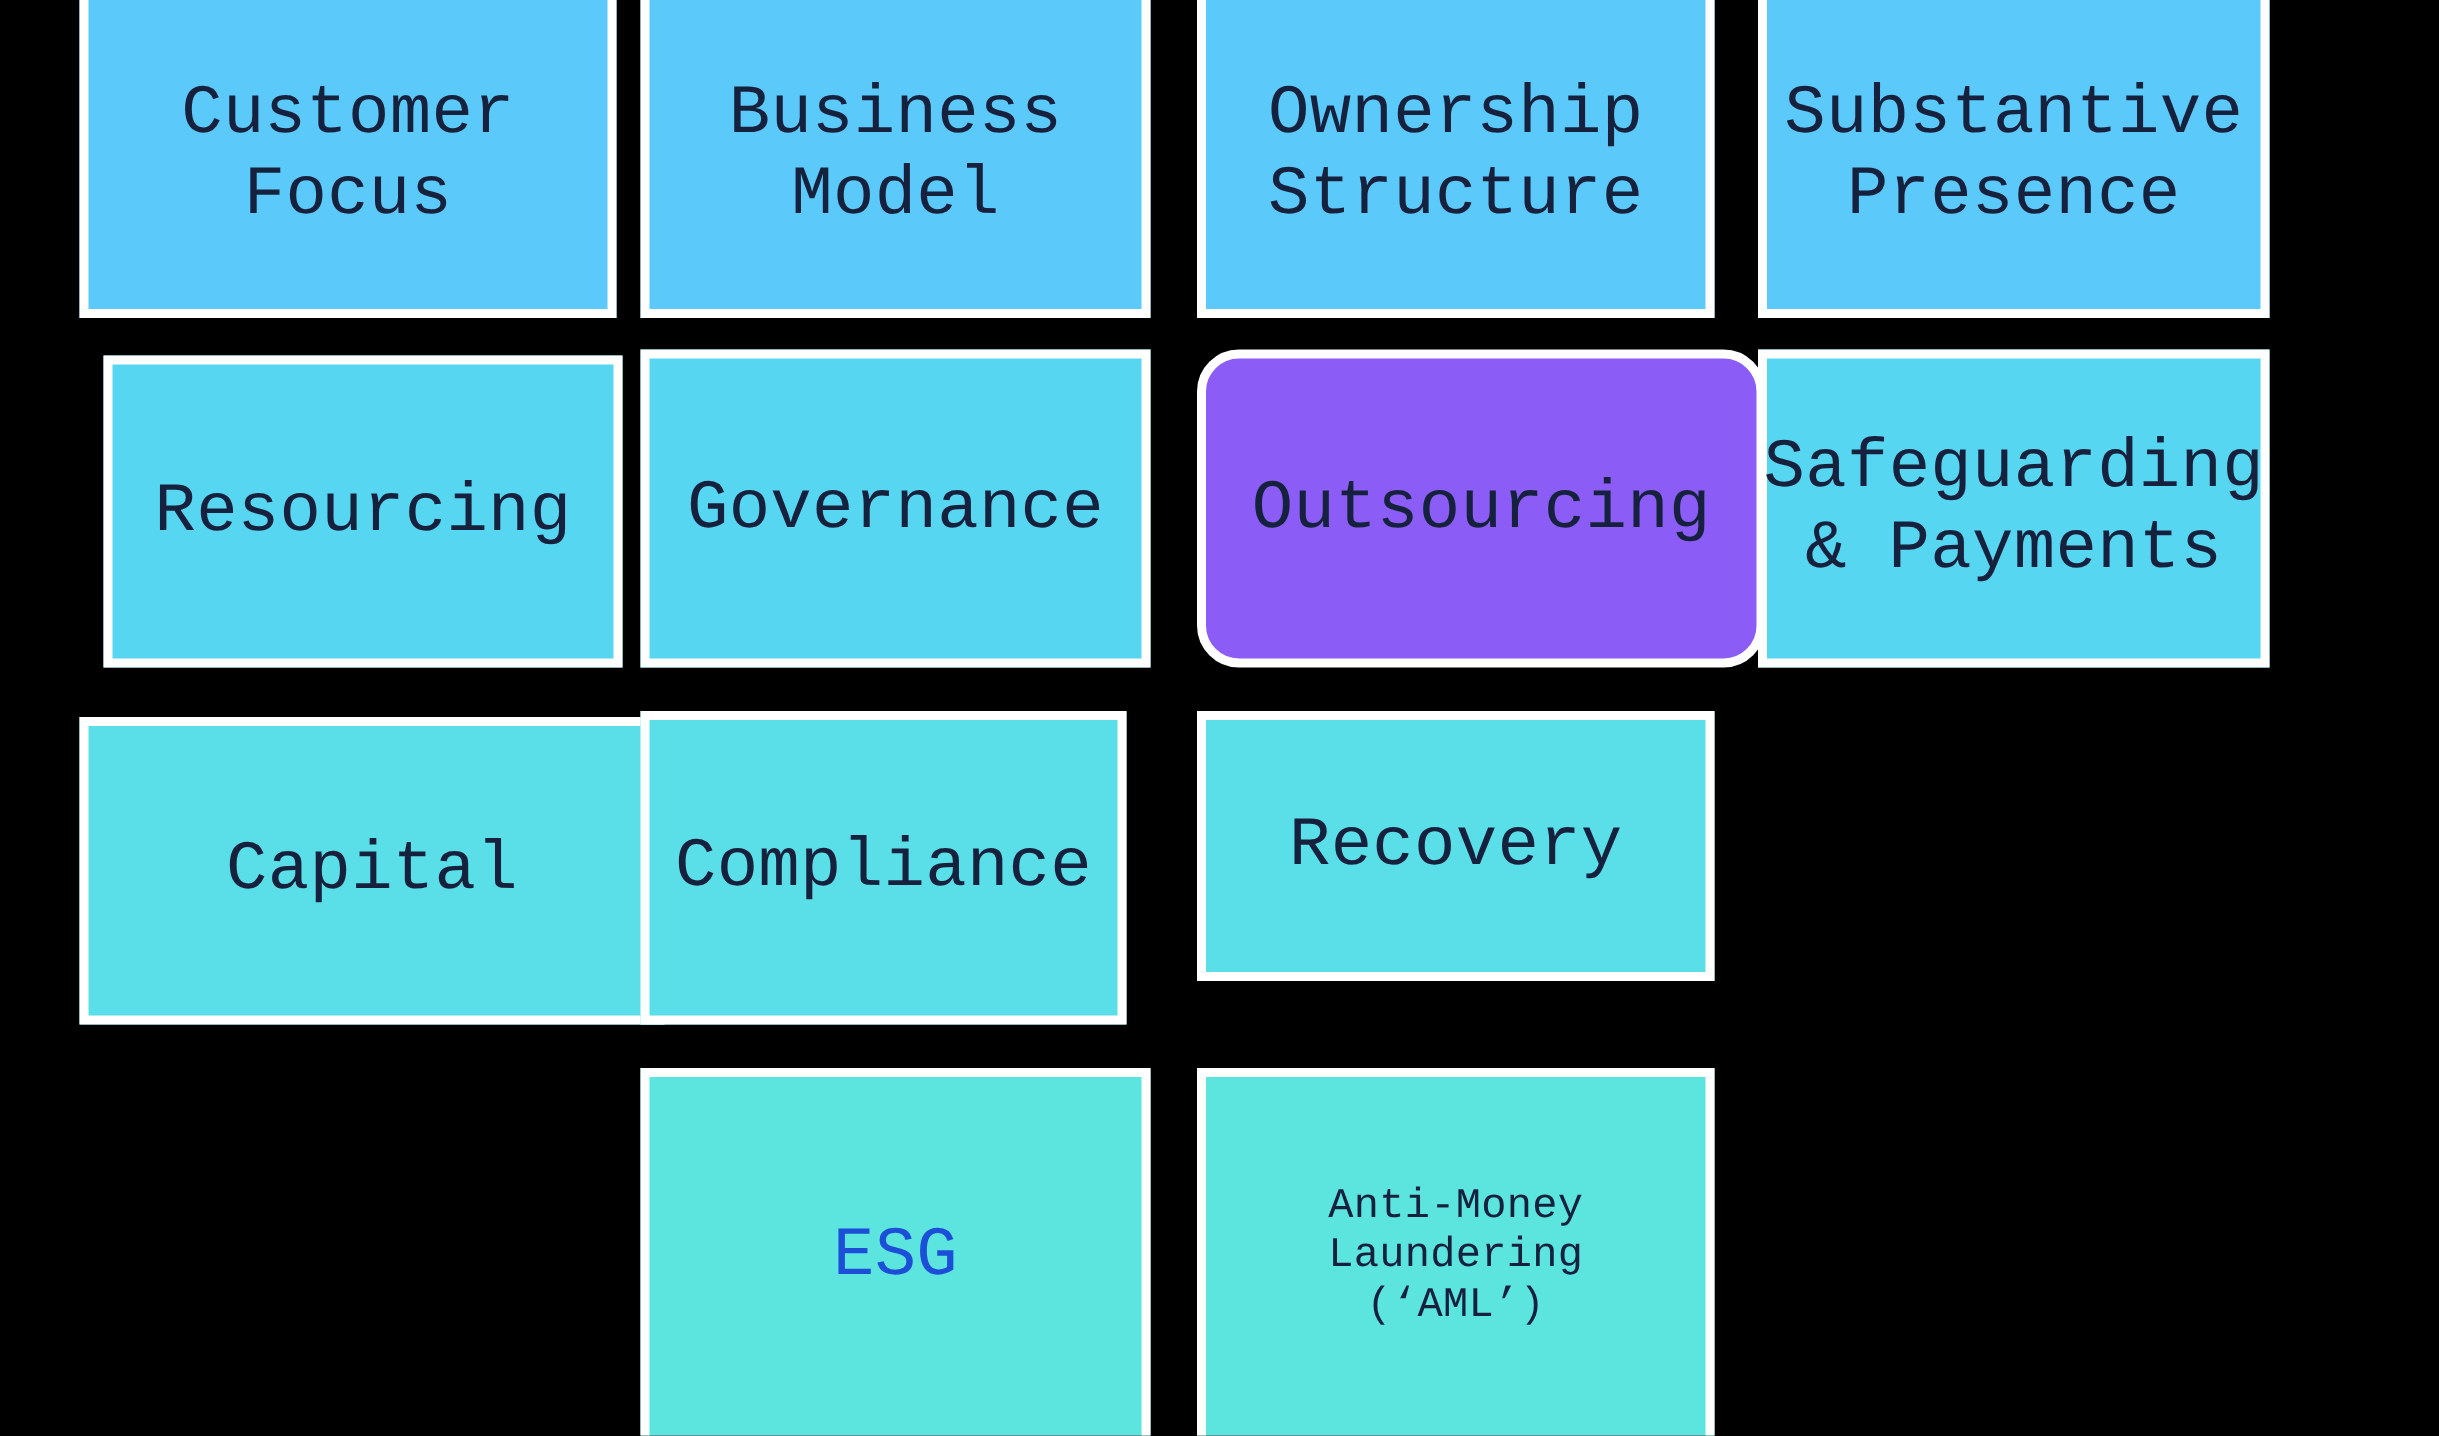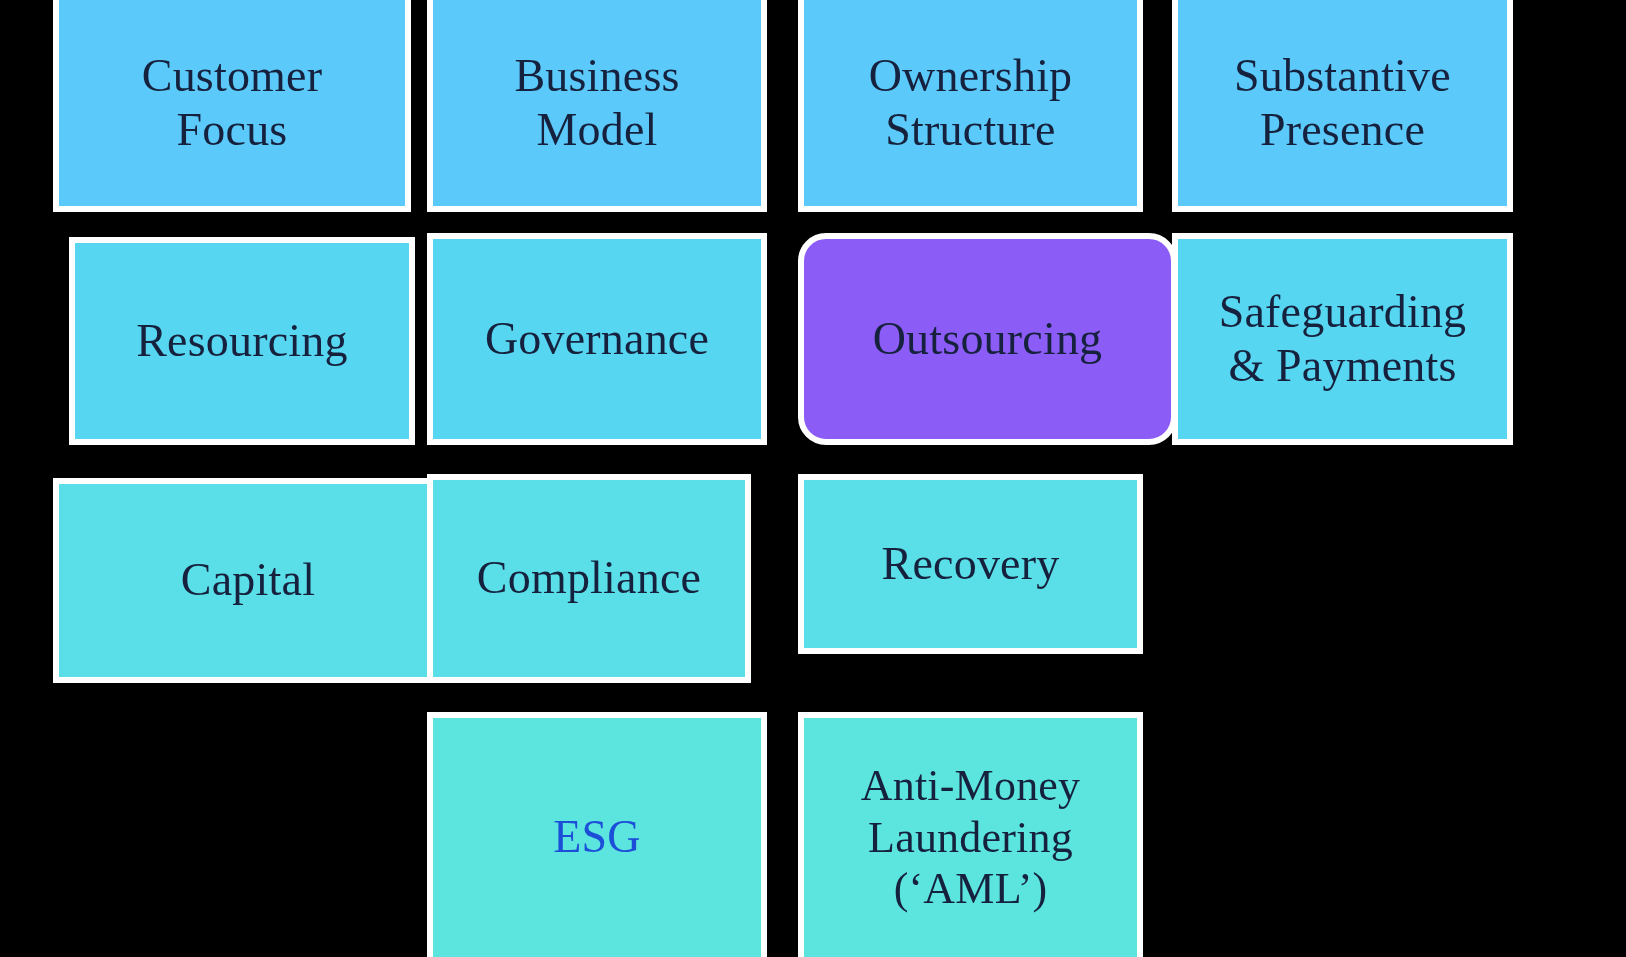--- a/index.html
+++ b/index.html
@@ -23,30 +23,30 @@
     position: absolute;
     box-sizing: border-box;
     border: 6px solid #ffffff;
     display: flex;
     align-items: center;
     justify-content: center;
     text-align: center;
   }
   .tile-label {
     color: #16223d;
-    font-family: Liberation Serif, serif;
+    font-family: Liberation Mono, monospace;
     font-size: 46px;
     font-weight: 400;
     line-height: 1.18;
     letter-spacing: 0.2px;
     white-space: pre-line;
     padding: 0 8px;
   }
   .tile-label.small {
-    font-size: 44px;
+    font-size: 28px;
   }
 </style>
 </head>
 <body>
 
 <div id="canvas" style="width: 1626px; height: 957px; background: rgb(0, 0, 0);">
     <div class="tile" style="left: 53px; top: -6px; width: 358px; height: 218px; background: rgb(91, 201, 250); border-color: rgb(255, 255, 255);">
       <div class="tile-label" style="color: rgb(22, 34, 61);">Customer
 Focus</div>
     </div>

